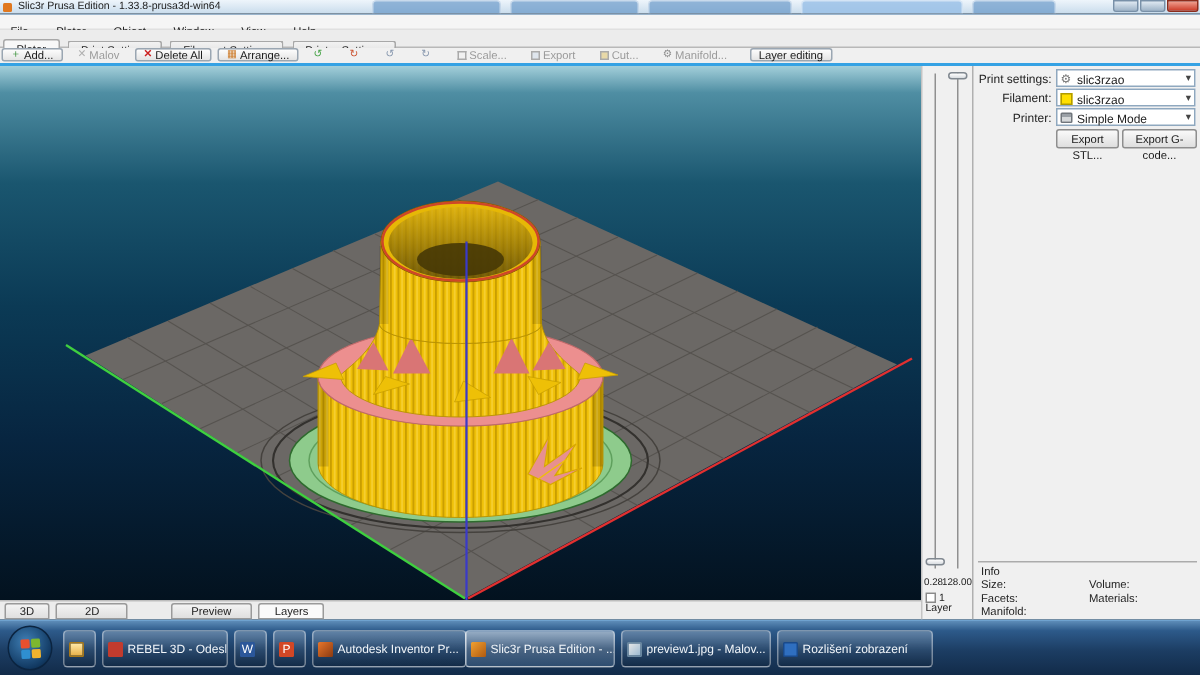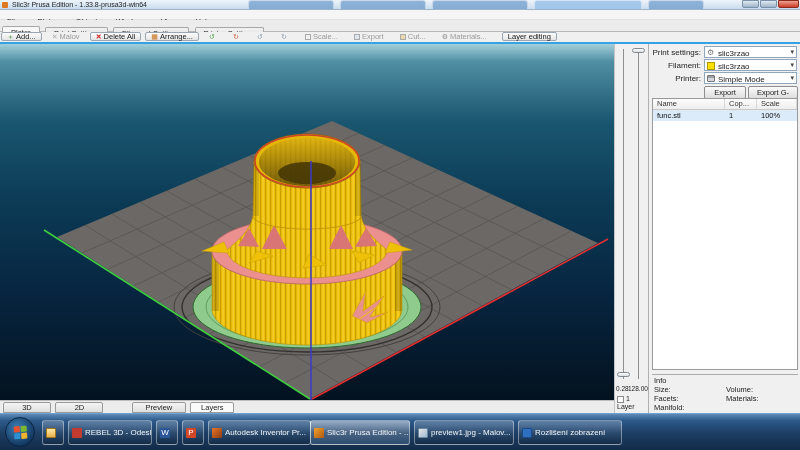--- a/index.html
+++ b/index.html
@@ -128,21 +128,21 @@
     <span class="tbtn flat"><span class="tico" style="color:#b0b0b0;">✕</span><span>Malov</span></span>
     <span class="tbtn"><span class="tico" style="color:#cc2020;font-weight:bold;">✕</span><span>Delete All</span></span>
     <span class="tbtn"><span class="tico" style="color:#cc7722;">▦</span><span>Arrange...</span></span>
     <span class="tbtn flat"><span class="tico" style="color:#4aa54a;">↺</span></span>
     <span class="tbtn flat"><span class="tico" style="color:#cc5533;">↻</span></span>
     <span class="tbtn flat"><span class="tico" style="color:#8a9ab0;">↺</span></span>
     <span class="tbtn flat"><span class="tico" style="color:#8a9ab0;">↻</span></span>
     <span class="tbtn flat"><span class="sq" style="border-style:dashed;"></span><span>Scale...</span></span>
     <span class="tbtn flat"><span class="sq" style="background:#dfe6ee;"></span><span>Export</span></span>
     <span class="tbtn flat"><span class="sq" style="background:#e8d9a8;"></span><span>Cut...</span></span>
-    <span class="tbtn flat"><span class="tico" style="color:#909090;">⚙</span><span>Materials...</span></span>
+    <span class="tbtn flat"><span class="tico" style="color:#909090;">⚙</span><span>Manifold...</span></span>
     <span class="tbtn" style="margin-left:6px;">Layer editing</span>
   </div>
 
   <div class="abs bluestrip"></div>
 
   <div class="abs viewport">
     <svg width="614" height="356" viewBox="0 0 614 356">
       <defs>
         <pattern id="yl" width="5" height="6" patternUnits="userSpaceOnUse">
           <rect width="5" height="6" fill="#efc008"></rect>
@@ -253,45 +253,33 @@
         <span class="cico printerico"></span>
         <span class="cval">Simple Mode</span>
         <span class="arrow">▾</span>
       </span>
     </div>
     <div class="prow" style="top:42px;">
       <span class="ebtn" style="left:55px;width:42px;">Export STL...</span>
       <span class="ebtn" style="left:99px;width:50px;">Export G-code...</span>
     </div>
 
-    <div class="otable">
-      <div class="othead">
-        <div class="c1">Name</div>
-        <div class="c2">Cop...</div>
-        <div class="c3">Scale</div>
-      </div>
-      <div class="otrow">
-        <div class="c1">func.stl</div>
-        <div class="c2">1</div>
-        <div class="c3">100%</div>
-      </div>
-    </div>
 
     <div class="infobox">
       <span class="ilbl" style="left:2px;top:1px;">Info</span>
       <span class="ilbl" style="left:2px;top:10px;">Size:</span>
       <span class="ilbl" style="left:74px;top:10px;">Volume:</span>
       <span class="ilbl" style="left:2px;top:19px;">Facets:</span>
       <span class="ilbl" style="left:74px;top:19px;">Materials:</span>
       <span class="ilbl" style="left:2px;top:28px;">Manifold:</span>
     </div>
   </div>
 
   <div class="abs bottombar">
-    <span class="vtab" style="width:48px;">3D</span>
+    <span class="vtab" style="width:30px;">3D</span>
     <span class="vtab" style="width:48px;">2D</span>
     <span class="vtab" style="width:54px;margin-left:24px;">Preview</span>
     <span class="vtab active" style="width:44px;">Layers</span>
   </div>
 
   <div class="abs taskbar">
     <div class="abs orb">
       <span class="flag">
         <i style="left:0;top:0;background:#e8502f;"></i>
           <i style="left:7px;top:0;background:#7db72f;"></i>

